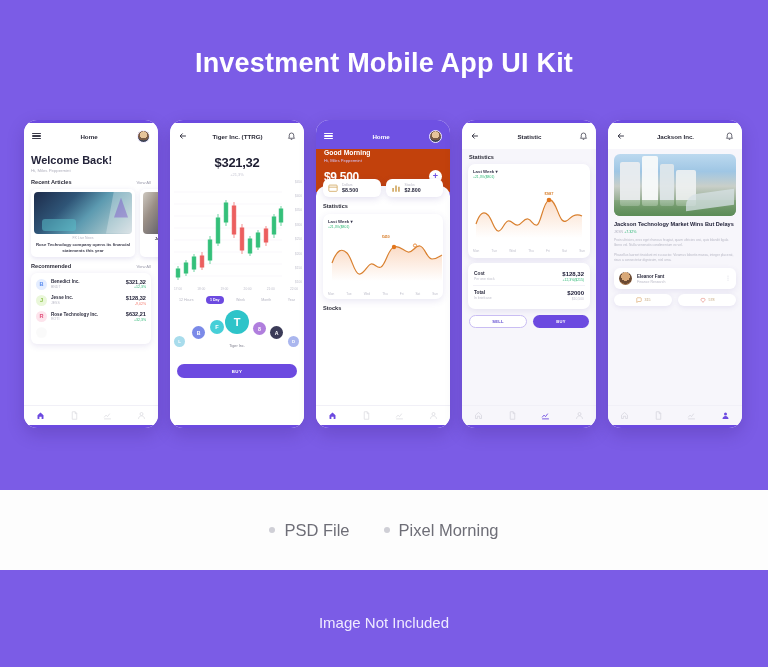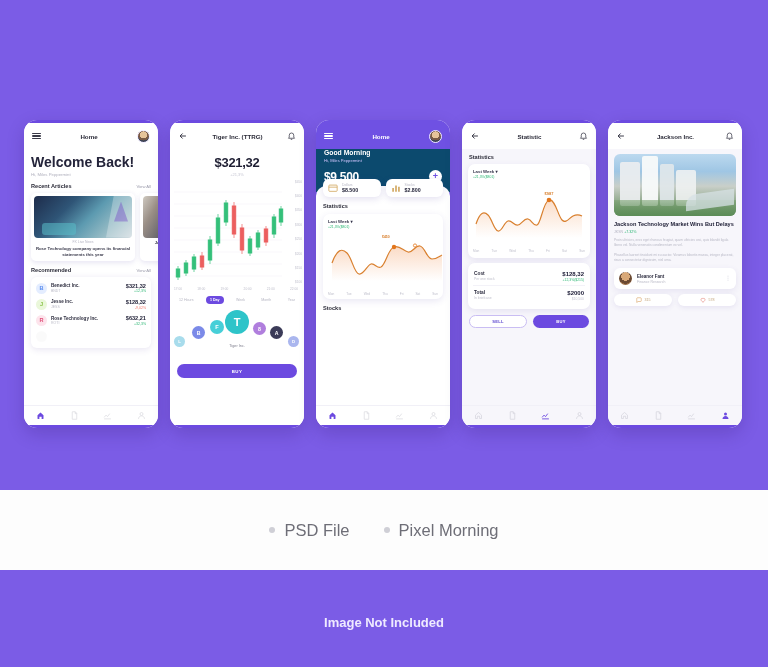--- a/index.html
+++ b/index.html
@@ -29,21 +29,21 @@
   }
   .feature { display: flex; align-items: center; gap: 9px; }
   .feature .dot { width: 6px; height: 6px; border-radius: 50%; background: #cfcfd6; }
   .feature .flabel { color: #6e6e77; font-size: 16.5px; }
 
   
   .footer {
     position: absolute; left: 0; top: 578px; width: 768px; height: 89px;
     background: #7b5ce6; display: flex; align-items: center; justify-content: center;
   }
-  .footer-note { color: #efeaff; font-size: 13px; font-weight: bold; }
+  .footer-note { color: #efeaff; font-size: 15px; }
 
   
   .phones { position: absolute; left: 0; top: 120px; width: 768px; height: 310px; }
   .phone {
     position: absolute; top: 0; width: 134px; height: 308px;
     background: #ffffff; border-radius: 13px; overflow: hidden;
     box-shadow: 0 6px 18px rgba(40,10,90,.20);
     display: flex; flex-direction: column;
   }
   .p1 { left: 24px; } .p2 { left: 170px; } .p3 { left: 316px; }
@@ -69,21 +69,21 @@
   .backarrow { width: 10px; height: 10px; color: #3a3a48; }
   .bell { width: 9px; height: 10px; }
 
   
   .pbody { flex: 1; position: relative; overflow: hidden; background: #fff; }
   .sec-title { font-size: 5.6px; font-weight: bold; color: #2b2b38; }
   .viewall { font-size: 4.2px; color: #9b9bab; }
 
   
   .p1pad { padding: 5px 7px 0; }
-  .welcome { font-size: 14px; font-weight: bold; color: #24243a; }
+  .welcome { font-size: 11px; font-weight: bold; color: #24243a; }
   .welcome-sub { font-size: 4.3px; color: #b0b0bd; margin-top: 1.5px; }
   .rowhead { display: flex; align-items: baseline; justify-content: space-between; margin-top: 6px; }
   .artrow { display: flex; gap: 5px; margin-top: 4px; }
   .artcard {
     flex: 0 0 104px; background: #fff; border-radius: 5px; padding: 3px;
     box-shadow: 0 1.5px 5px rgba(80,60,160,.13);
   }
   .artcard.small { flex: 0 0 44px; }
   .artimg { width: 100%; height: 42px; border-radius: 4px; overflow: hidden; position: relative;
     background: linear-gradient(135deg,#1d2b4a 0%, #2f5577 32%, #5c9ab0 55%, #8fb7c2 75%, #cfd9de 100%); }
@@ -131,21 +131,21 @@
   .bubbles { position: relative; height: 56px; margin-top: 4px; }
   .bub { position: absolute; border-radius: 50%; display: flex; align-items: center;
     justify-content: center; font-weight: bold; color: #fff; }
   .bublabel { position: absolute; left: 0; width: 100%; text-align: center;
     top: 36px; font-size: 3.8px; color: #7d7d8c; }
   .buybtn { margin: 0 7px; height: 14px; border-radius: 8px; background: #6c4ae0;
     color: #fff; font-size: 4.4px; font-weight: bold; display: flex;
     align-items: center; justify-content: center; letter-spacing: .4px; }
 
   
-  .p3head { background: #0c4a6e; padding: 0 8px 8px; }
+  .p3head { background: #c2410c; padding: 0 8px 8px; }
   .greet { font-size: 6.8px; font-weight: bold; color: #fff; }
   .greet-sub { font-size: 4.1px; color: #d3c6ff; margin-top: 1.5px; }
   .balrow { display: flex; align-items: center; justify-content: space-between; margin-top: 7px; }
   .balance { font-size: 12px; font-weight: bold; color: #fff; letter-spacing: -.3px; }
   .plusbtn { width: 13px; height: 13px; border-radius: 50%; background: #fff;
     display: flex; align-items: center; justify-content: center; color: #6f51e3;
     font-size: 9px; font-weight: bold; line-height: 1; }
   .sheet { background: #fff; border-radius: 10px 10px 0 0; margin-top: -6px;
     position: relative; flex: 1; padding: 6px 7px 0; }
   .minicards { display: flex; gap: 5px; margin-top: -13px; }
@@ -197,20 +197,21 @@
     display: flex; align-items: center; justify-content: center; gap: 3px;
     box-shadow: 0 1.5px 5px rgba(80,60,160,.10); }
   .socialbtn span { font-size: 3.6px; color: #c2a37a; }
 </style>
 </head>
 <body>
 
 <div class="page">
 
   <div class="hero">
+    <div class="hero-title">Investment Mobile App UI Kit</div>
 
     <div class="phones">
 
       <div class="phone p1">
         <div class="topbar-line"></div>
         <div class="nav">
           <div class="burger">
               <i></i>
               <i></i>
               <i></i>

